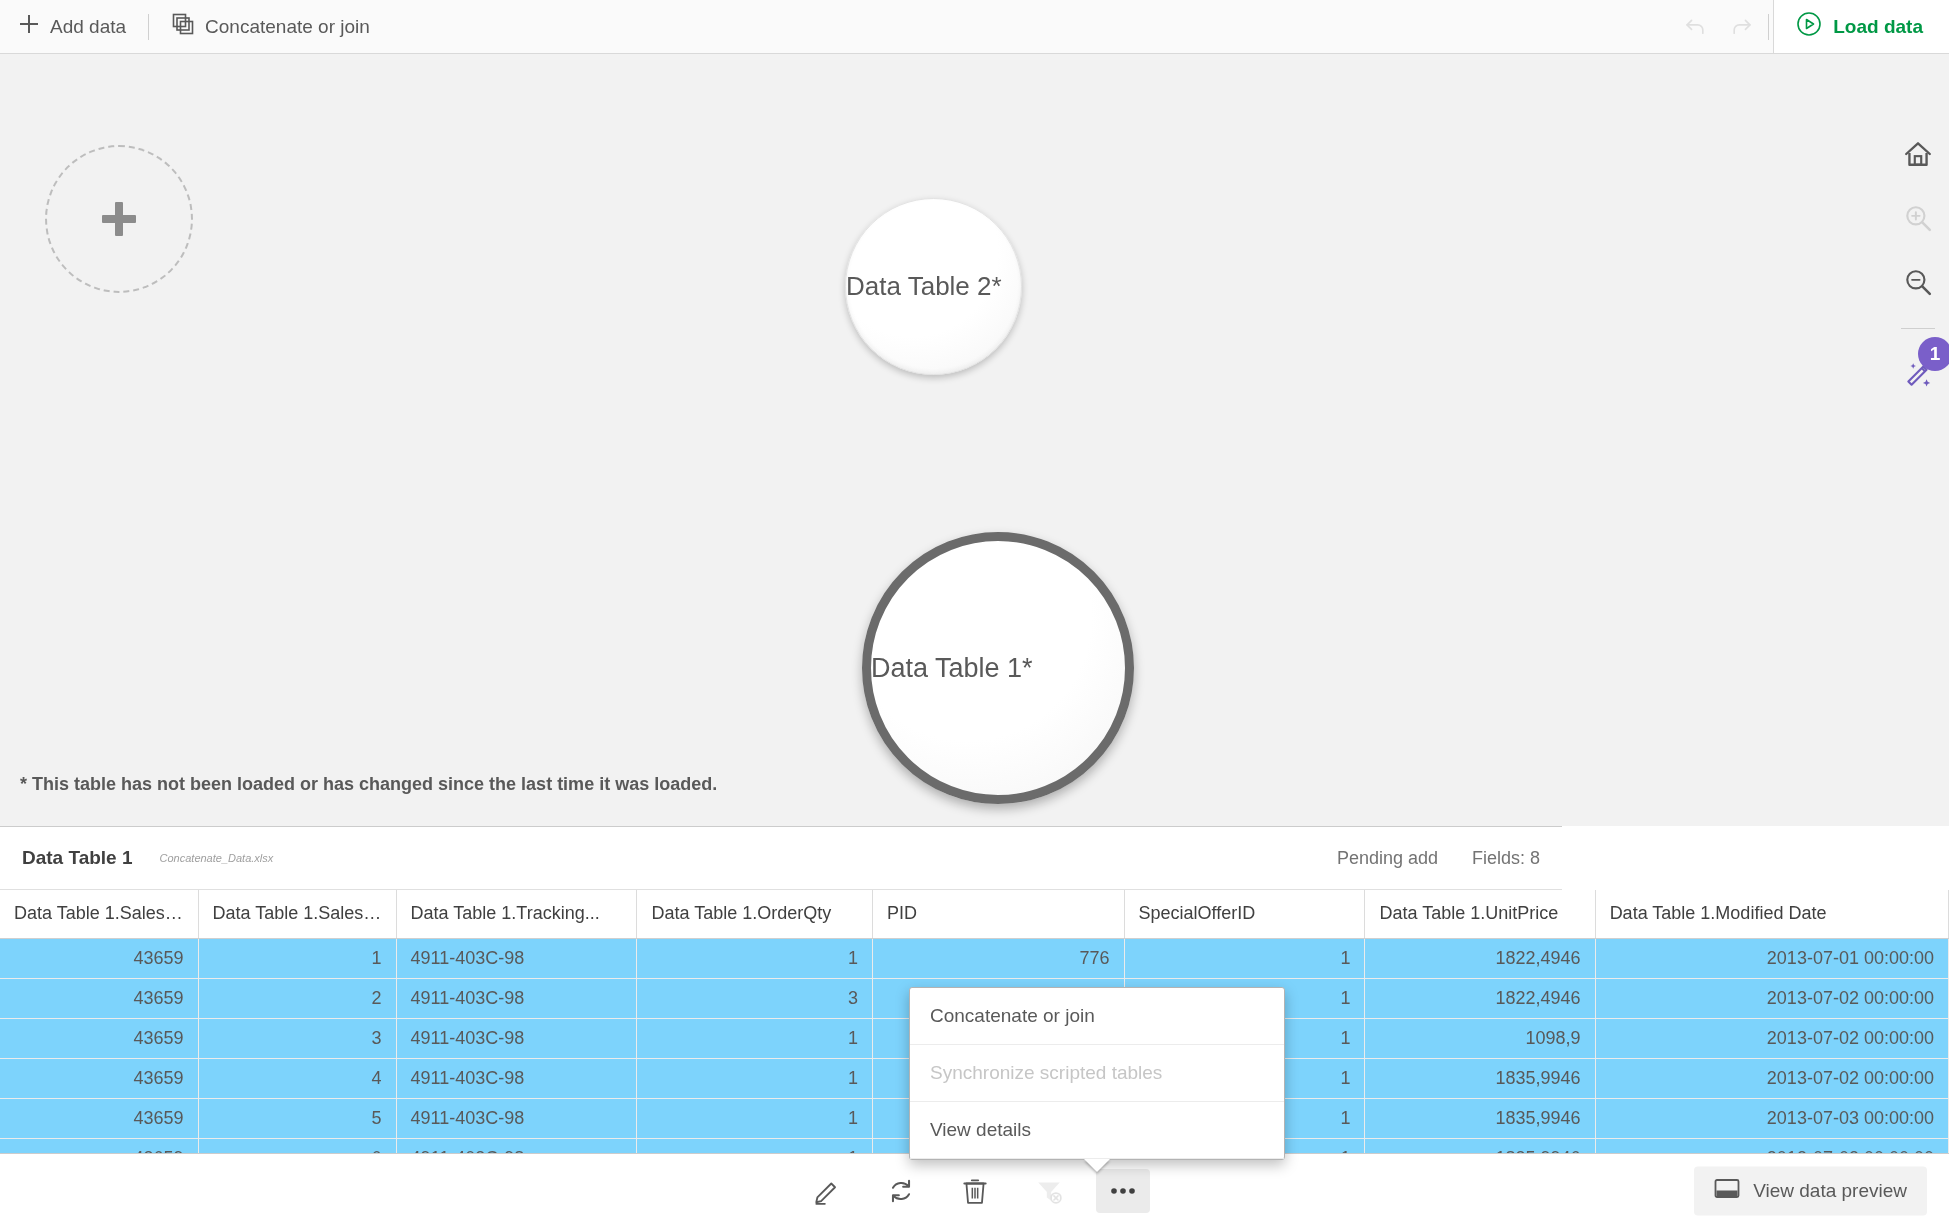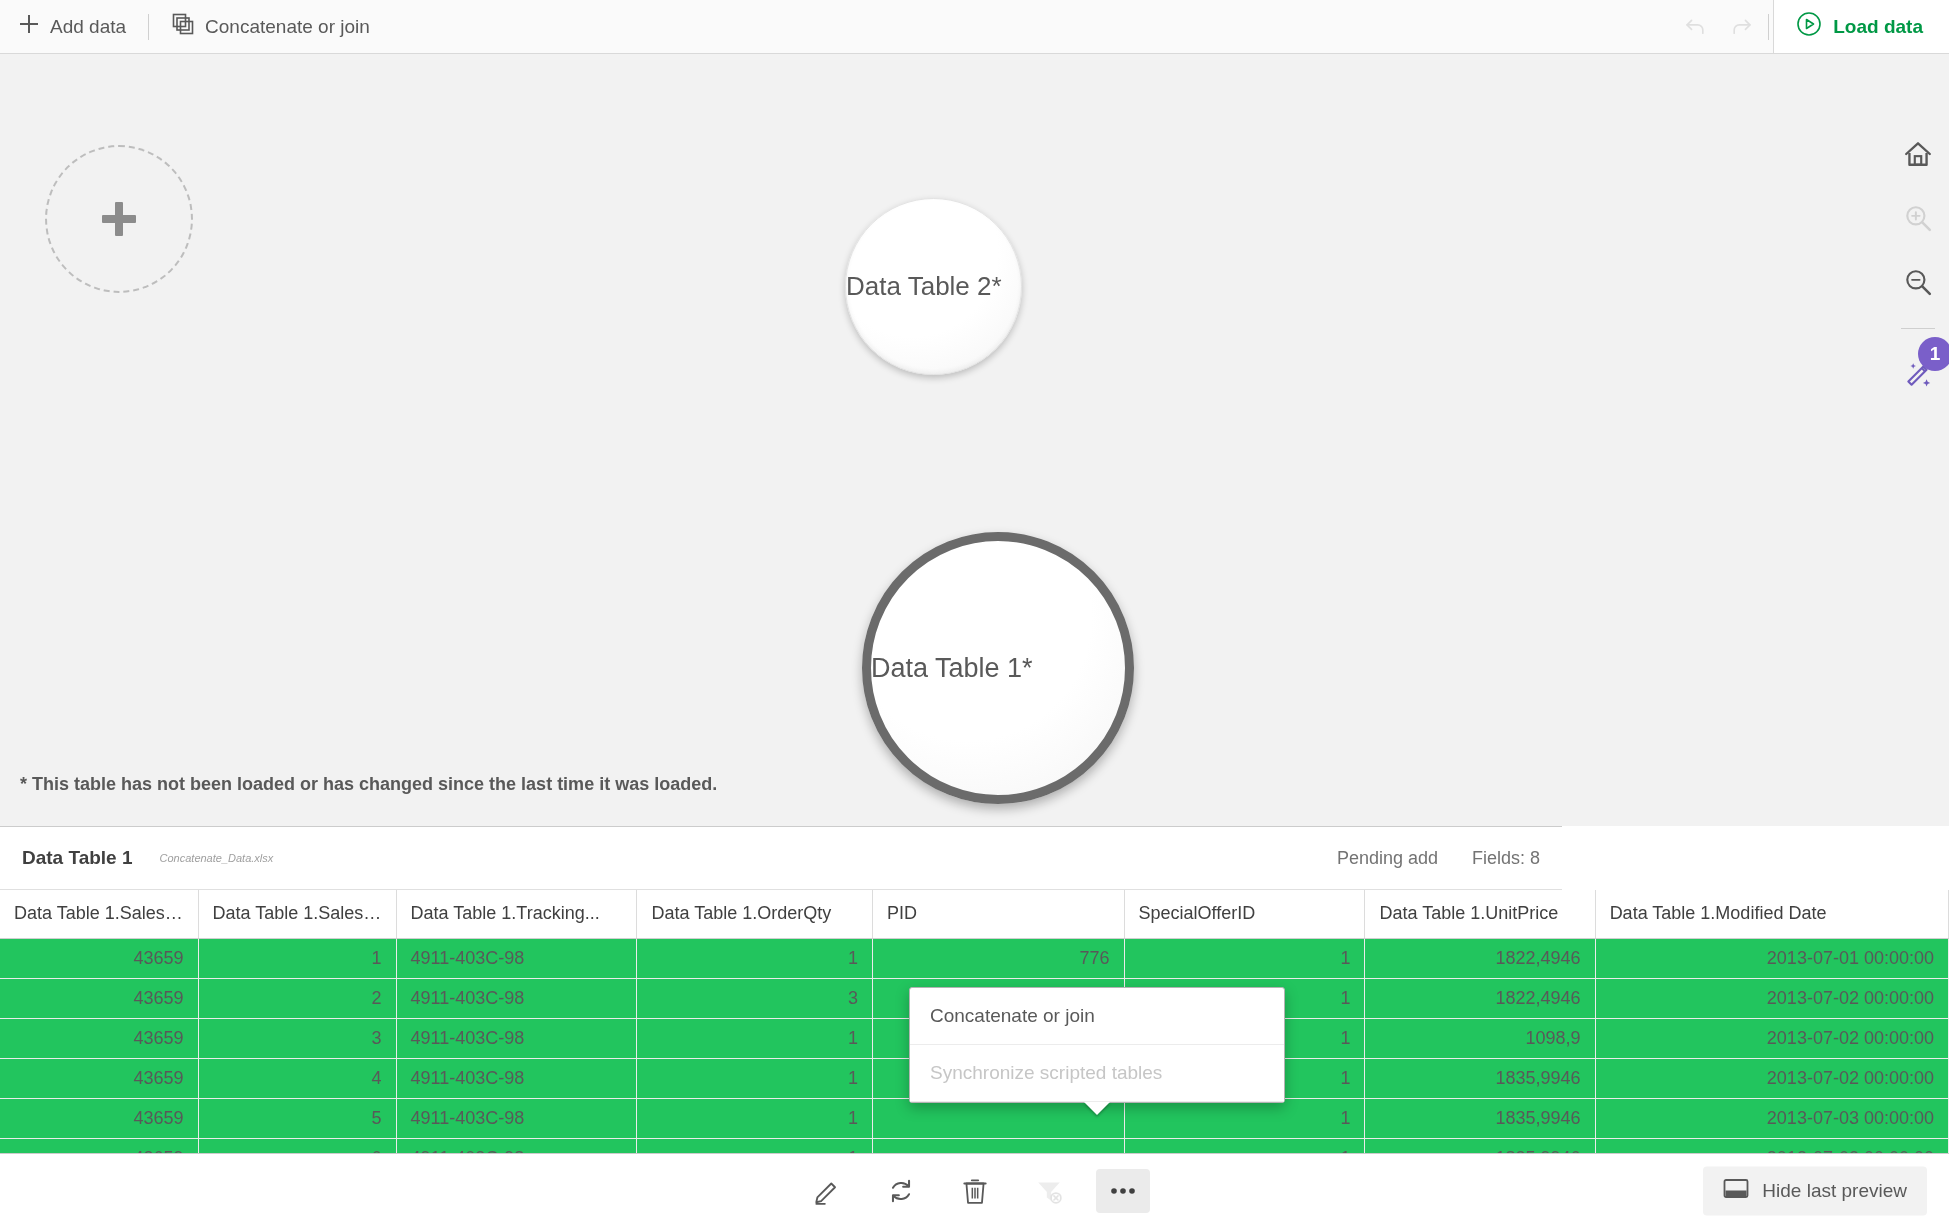--- a/index.html
+++ b/index.html
@@ -142,21 +142,21 @@
     white-space: nowrap; overflow: hidden; text-overflow: ellipsis;
     background: #ffffff;
   }
   table.data td {
     height: 40px;
     font-size: 18px; color: #595959;
     border-right: 1px solid #ebebeb;
     border-bottom: 1px solid #ebebeb;
     padding: 0 14px;
     white-space: nowrap; overflow: hidden;
-    background: #22c55e;
+    background: #7dd3fc;
   }
   td.num, th.num { text-align: right; }
   td.txt, th.txt { text-align: left; }
 
   
   .ctxmenu {
     position: absolute;
     left: 909px; top: 986px;
     width: 376px;
     background: #ffffff;
@@ -441,20 +441,23 @@
       </table>
     </div>
 
     <div class="ctxmenu" style="position:absolute; left:909px; top:160px;">
       <div class="mi">
         <span>Concatenate or join</span>
       </div>
       <div class="mi disabled">
         <span>Synchronize scripted tables</span>
       </div>
+      <div class="mi">
+        <span>View details</span>
+      </div>
       <div class="ctx-arrow"></div>
     </div>
 
     <div class="actionbar">
       <div class="act">
         <svg width="30" height="30" viewBox="0 0 28 28">
           <path d="M5 20 L18 7 L21.5 10.5 L8.5 23.5 L4 24.5 Z" fill="none" stroke="#595959" stroke-width="1.7" stroke-linejoin="round"></path>
           <path d="M4 26 H12" stroke="#595959" stroke-width="1.7" stroke-linecap="round"></path>
         </svg>
       </div>
@@ -489,17 +492,17 @@
         </svg>
       </div>
 
       <div class="hidepv">
         <span>
           <svg width="26" height="22" viewBox="0 0 26 22">
             <rect x="1.5" y="2.5" width="23" height="17" rx="1.5" fill="none" stroke="#595959" stroke-width="1.8"></rect>
             <rect x="2.5" y="13" width="21" height="6" fill="#595959"></rect>
           </svg>
         </span>
-        <span>Hide last preview</span>
+        <span>View data preview</span>
       </div>
     </div>
   </div>
 </div>
 
 </body></html>

